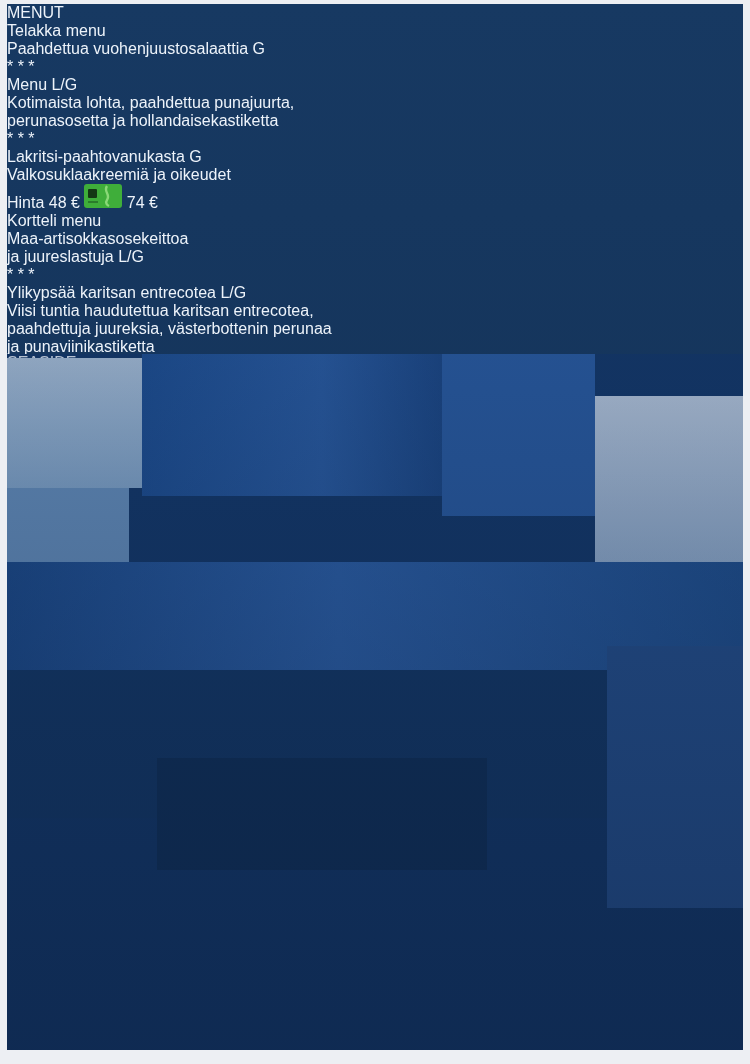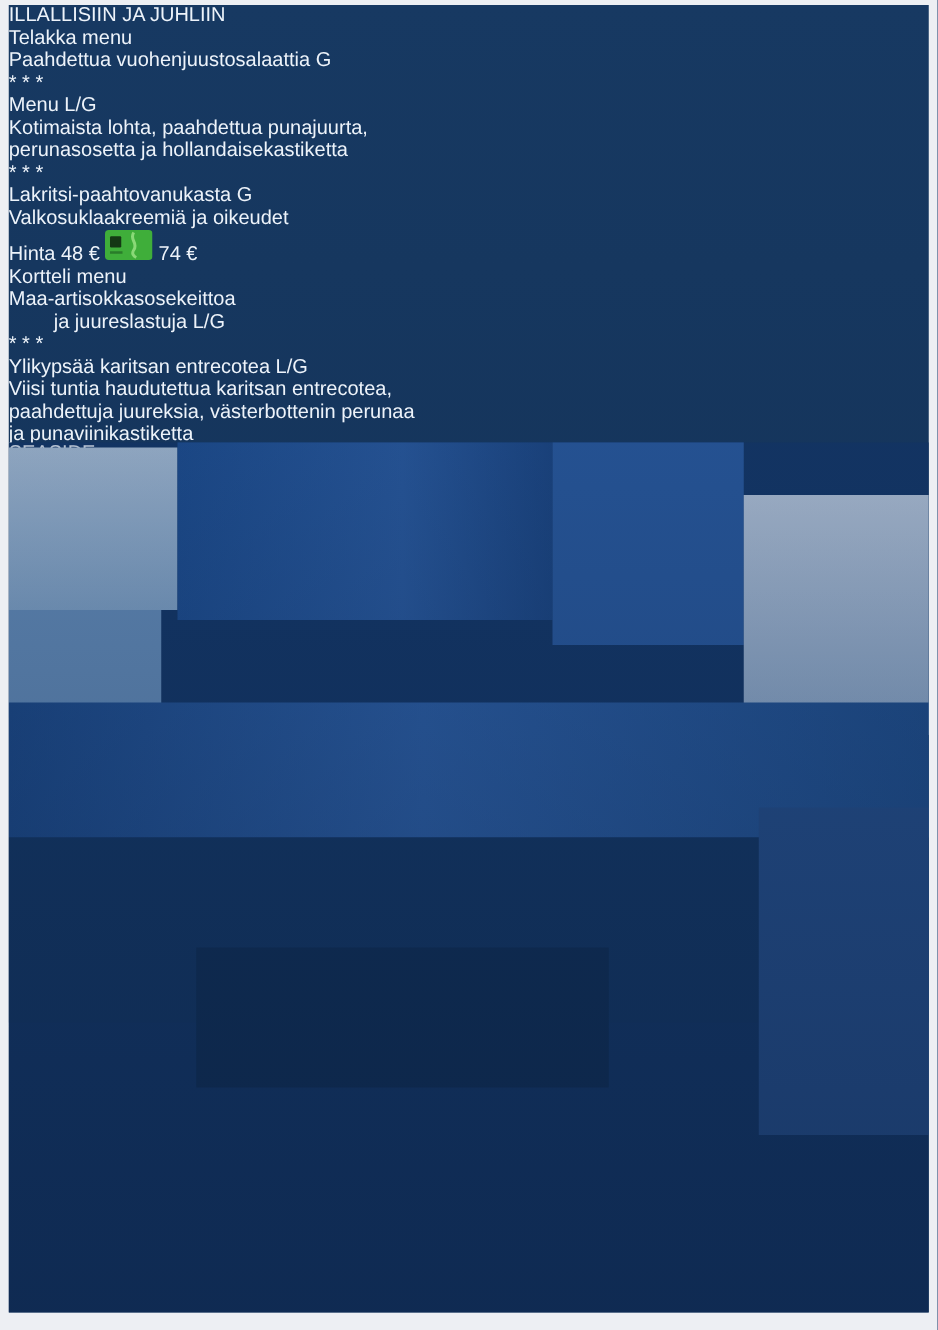--- a/index.html
+++ b/index.html
@@ -130,21 +130,21 @@
     <div class="pb p3"></div>
     <div class="pb p6"></div>
     <div class="pb p7"></div>
     <div class="pb p9"></div>
     <div class="pb p10"></div>
     <div class="pb p8"></div>
     <div class="watermark">SEASIDE</div>
   </div>
 
   <div class="title-wrap">
-    <div class="title-line">ILLALLISIIN JA JUHLIIN</div>
+    <div class="title-line">MENUT</div>
   </div>
 
   <div class="circle c-shipyard">
     <div class="dock"></div>
     <div class="crane cr1"></div>
     <div class="crane cr2"></div>
     <div class="crane cr3"></div>
     <div class="crane cr4"></div>
     <div class="water-streaks"></div>
   </div>
@@ -186,21 +186,21 @@
             <rect x="4" y="17" width="10" height="2" fill="#2a7d2a"></rect>
           </svg>
       </span>
       <span>74 €</span>
     </div>
   </div>
 
   <div class="menu-block m-kortteli">
     <div class="menu-title">Kortteli menu</div>
     <div class="course-title">Maa-artisokkasosekeittoa</div>
-    <div class="course-title" style="margin-top:0;margin-left:36px;">ja juureslastuja L/G</div>
+    <div class="course-title" style="margin-top:0;">ja juureslastuja L/G</div>
     <div class="sep">* * *</div>
     <div class="course-title">Ylikypsää karitsan entrecotea L/G</div>
     <div class="course-desc">Viisi tuntia haudutettua karitsan entrecotea,</div>
     <div class="course-desc">paahdettuja juureksia, västerbottenin perunaa</div>
     <div class="course-desc">ja punaviinikastiketta</div>
     <div class="sep">* * *</div>
     <div class="course-title">Passionhedelmä-suklaamoussea</div>
     <div class="course-desc">Kaurakeksiä ja tuorejuustovaahtoa L</div>
     <div class="price-row">
       <span>Hinta 43 €</span>

